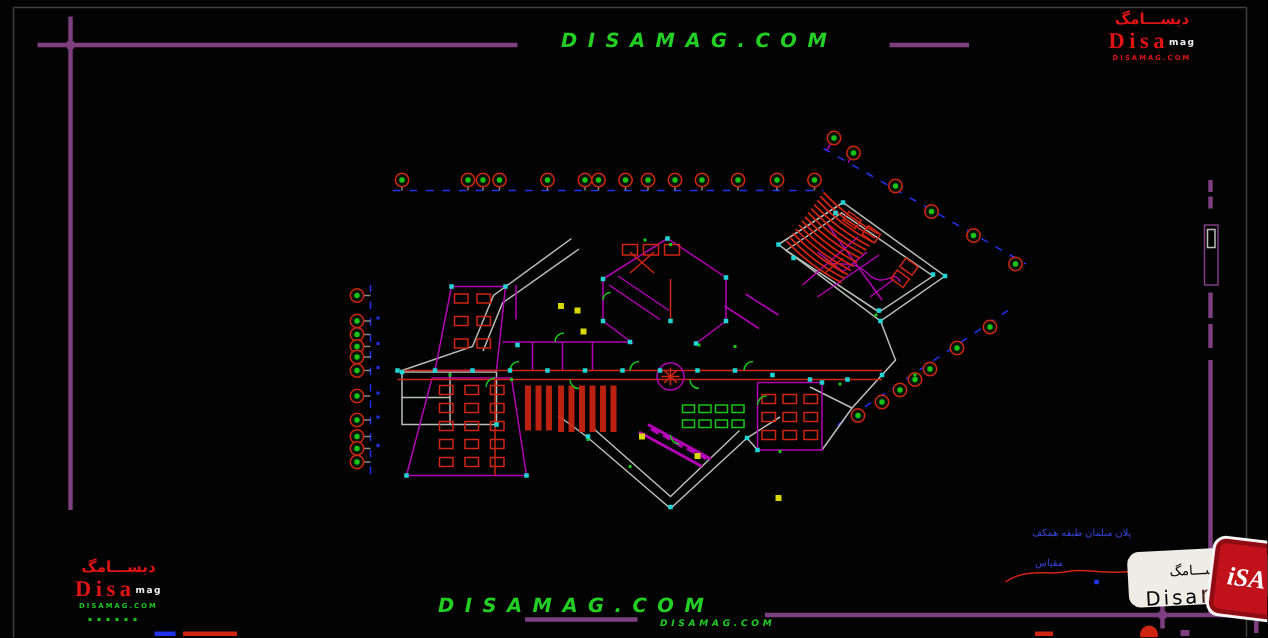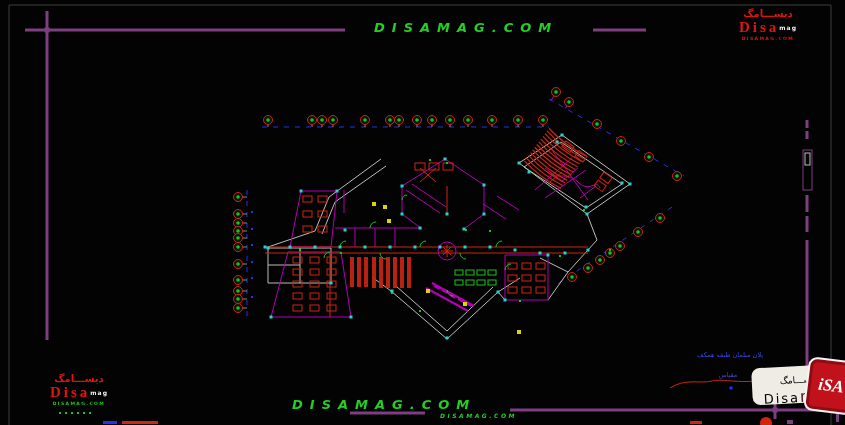--- a/index.html
+++ b/index.html
@@ -14,21 +14,21 @@
   .logo{position:absolute;text-align:center;line-height:1;white-space:nowrap;}
   .logo .fa{color:#e01414;font-weight:bold;font-size:10px;display:block;}
   .logo .latin{color:#e01414;font-weight:bold;font-family:"Liberation Serif",serif;
                font-size:15px;letter-spacing:3px;display:inline-block;}
   .logo .sub{color:#f0f0f0;font-weight:bold;font-size:6px;letter-spacing:1px;vertical-align:2px;}
   .logo .site{display:block;font-weight:bold;font-size:4.5px;letter-spacing:1.4px;margin-top:2px;}
   .logo-tr{left:739px;top:9px;}
   .logo-bl{left:50px;top:374px;}
   .logo-tr .site{color:#e01414;}
   .logo-bl .site{color:#1ec81e;}
-  .tblock{position:absolute;color:#3848e0;text-align:center;direction:rtl;}
+  .tblock{position:absolute;color:#3848e0;text-align:left;direction:rtl;}
   .tb1{left:688px;top:351px;width:84px;font-size:6.5px;}
   .tb2{left:690px;top:371px;width:76px;font-size:6.5px;}
   .logo-box{position:absolute;left:752px;top:366px;width:94px;height:37px;background:#efece6;
             border-radius:8px;transform:rotate(-3deg);text-align:center;padding-top:2px;box-sizing:border-box;}
   .logo-box .fa{font-size:9px;}
   .logo-box .latin{font-size:13px;letter-spacing:2px;}
   .logo-box .sub{color:#442222;}
   .cube{position:absolute;left:806px;top:359px;width:46px;height:50px;background:#c1121c;
         border:2px solid #f5f5f5;border-radius:9px;transform:rotate(7deg);
         display:flex;align-items:center;justify-content:center;box-shadow:inset 0 0 0 3px #8e0d14;}

